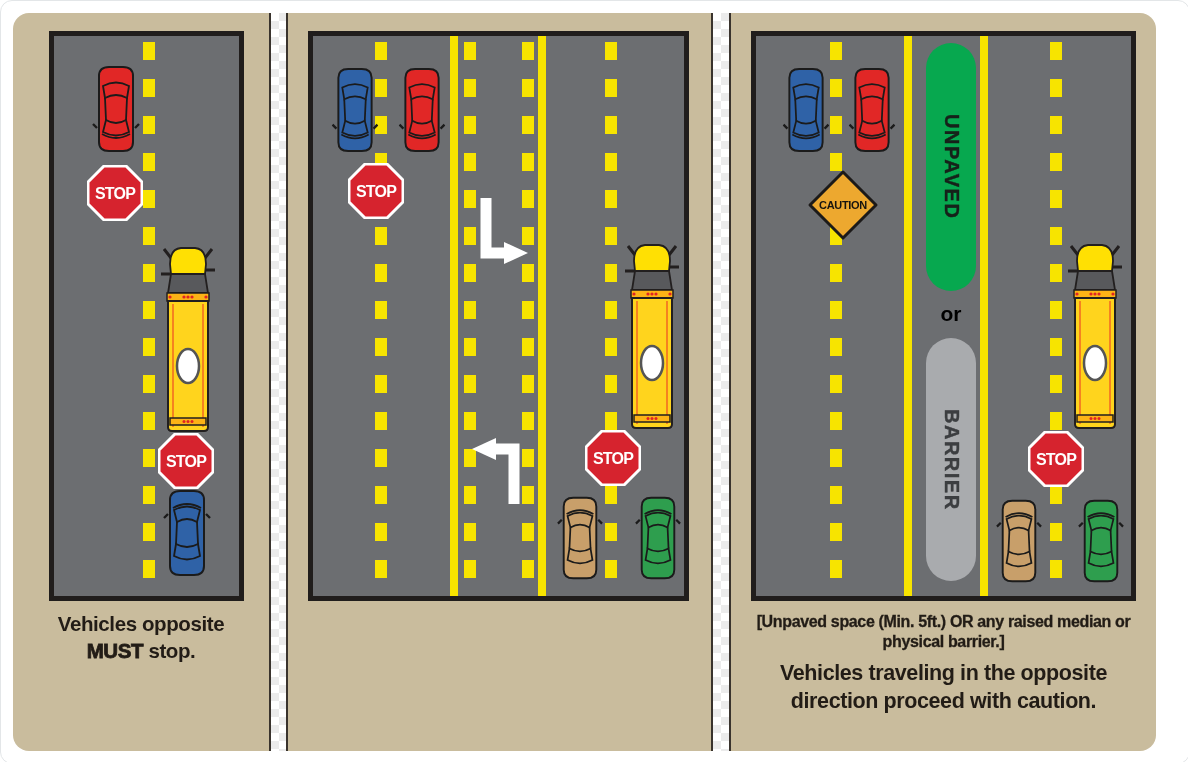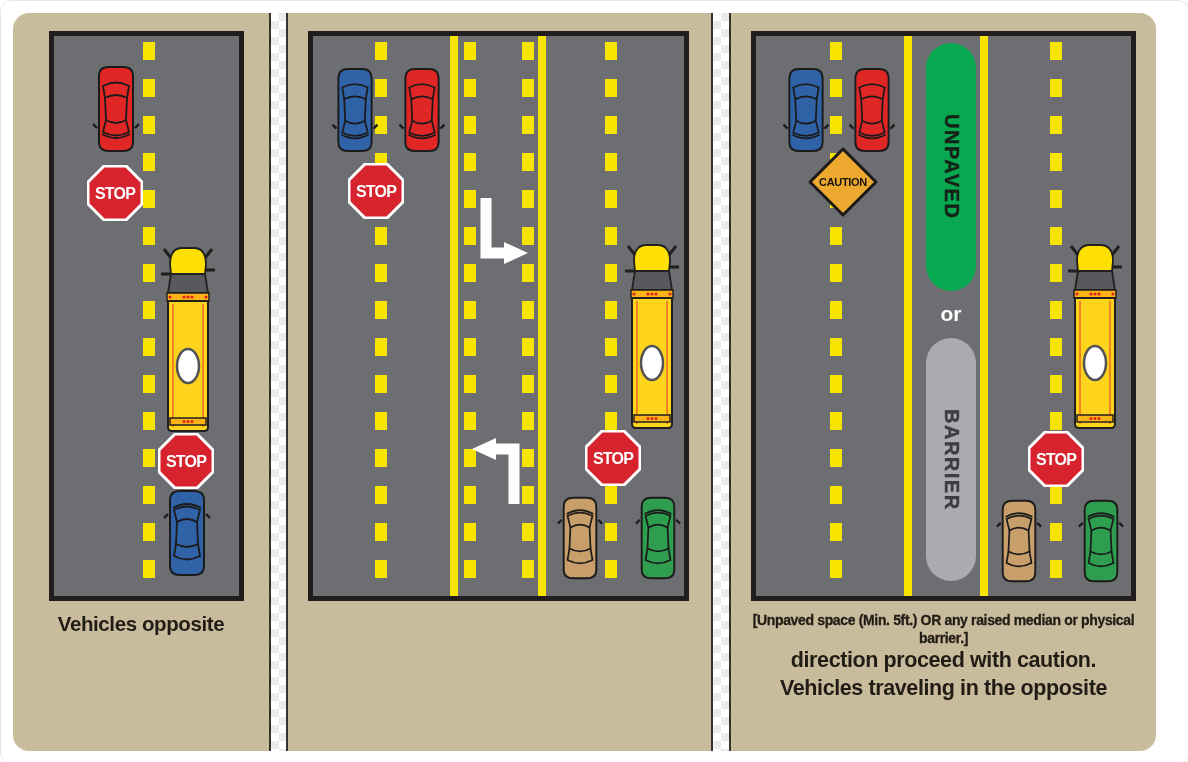--- a/index.html
+++ b/index.html
@@ -50,31 +50,31 @@
 
   
   .pill { position:absolute; left:170px; width:50px; border-radius:26px;
           display:flex; align-items:center; justify-content:center; }
   #median-unpaved { top:7px;  height:248px; background:var(--median-green,#07a84f); }
   #median-barrier { top:302px; height:243px; background:var(--barrier-gray,#a9abae); }
   .vtext { writing-mode:vertical-rl; font-weight:bold; font-size:20px; letter-spacing:1.5px;
            color:#16211a; -webkit-text-stroke:0.4px #16211a; }
   #median-barrier .vtext { color:#3c3e41; -webkit-text-stroke:0.4px #3c3e41; }
   .or-label { position:absolute; left:170px; top:266px; width:50px; text-align:center;
-              font-size:21px; font-weight:bold; color:#ffffff; }
+              font-size:21px; font-weight:bold; color:#000000; }
 
   
   .caption { position:absolute; left:4px; right:4px; top:598px; text-align:center;
              color:var(--text-dark,#221c16); }
   .cap-title { font-size:23px; font-weight:bold; letter-spacing:-0.6px; line-height:1.25;
                -webkit-text-stroke:0.7px var(--text-dark,#221c16); }
   .cap-line  { font-size:20.5px; font-weight:bold; letter-spacing:-0.4px; line-height:1.3; }
   .must { -webkit-text-stroke:0.8px var(--text-dark,#221c16); }
-  .cap-sub { font-size:14px; font-weight:bold; letter-spacing:-0.35px; line-height:1.25;
-             margin:1px 0 0; -webkit-text-stroke:0.3px var(--text-dark,#221c16); }
+  .cap-sub { font-size:16px; font-weight:bold; letter-spacing:-0.35px; line-height:1.25;
+             margin:1px 0 8px; -webkit-text-stroke:0.3px var(--text-dark,#221c16); }
 </style>
 </head>
 <body>
 
 <svg width="0" height="0" style="position:absolute">
   <defs>
     <symbol id="sym-car" viewBox="0 0 48 90">
       <path d="M7,12 Q7,3 17,3 L31,3 Q41,3 41,12 L41,78 Q41,87 31,87 L17,87 Q7,87 7,78 Z" fill="currentColor" stroke="#1b1b1b" stroke-width="2"></path>
       <path d="M10,20 Q24,12 38,20" fill="none" stroke="#1b1b1b" stroke-width="1.8"></path>
       <path d="M11,22 Q24,15 37,22 L34,34 Q24,28 14,34 Z" fill="none" stroke="#1b1b1b" stroke-width="1.8"></path>
@@ -147,20 +147,21 @@
 
       <div class="veh car-blue" style="left:109px;top:452px">
         <svg width="48" height="90" viewBox="0 0 48 90">
             <use href="#sym-car"></use>
           </svg>
       </div>
     </div>
 
     <div class="caption">
       <div class="cap-line">Vehicles opposite</div>
+      <div class="cap-line"><span class="must">MUST</span><span> stop.</span></div>
     </div>
   </div>
 
   <div class="panel" id="panel-multi-lane">
     <div class="road" id="road-2">
       <div class="lane-dash" style="left:62px"></div>
       <div class="lane-solid" style="left:137px"></div>
       <div class="lane-dash" style="left:151px"></div>
       <div class="lane-dash" style="left:209px"></div>
       <div class="lane-solid" style="left:225px"></div>
@@ -243,21 +244,21 @@
         <svg width="48" height="88" viewBox="0 0 48 90">
             <use href="#sym-car"></use>
           </svg>
       </div>
       <div class="veh car-red down" style="left:91px;top:30px">
         <svg width="50" height="88" viewBox="0 0 48 90">
             <use href="#sym-car"></use>
           </svg>
       </div>
 
-      <div class="sign" style="left:51px;top:110px">
+      <div class="sign" style="left:51px;top:133px">
         <svg width="72" height="72" viewBox="0 0 72 72">
             <use href="#sym-diamond"></use>
           <text class="caution-text" x="36" y="40">CAUTION</text>
           </svg>
       </div>
 
       <div class="veh" style="left:312px;top:205px">
         <svg width="54" height="190" viewBox="0 0 54 190">
             <use href="#sym-bus"></use>
           </svg>
@@ -277,18 +278,18 @@
       </div>
       <div class="veh car-green" style="left:322px;top:460px">
         <svg width="46" height="90" viewBox="0 0 48 90">
             <use href="#sym-car"></use>
           </svg>
       </div>
     </div>
 
     <div class="caption">
       <div class="cap-sub">[Unpaved space (Min. 5ft.) OR any raised median or physical barrier.]</div>
+      <div class="cap-line" style="font-size:21.5px">Vehicles traveling in the opposite</div>
       <div class="cap-line" style="font-size:21.5px">direction proceed with caution.</div>
-      <div class="cap-line" style="font-size:21.5px">Vehicles traveling in the opposite</div>
     </div>
   </div>
 
 </div>
 
 </body></html>

